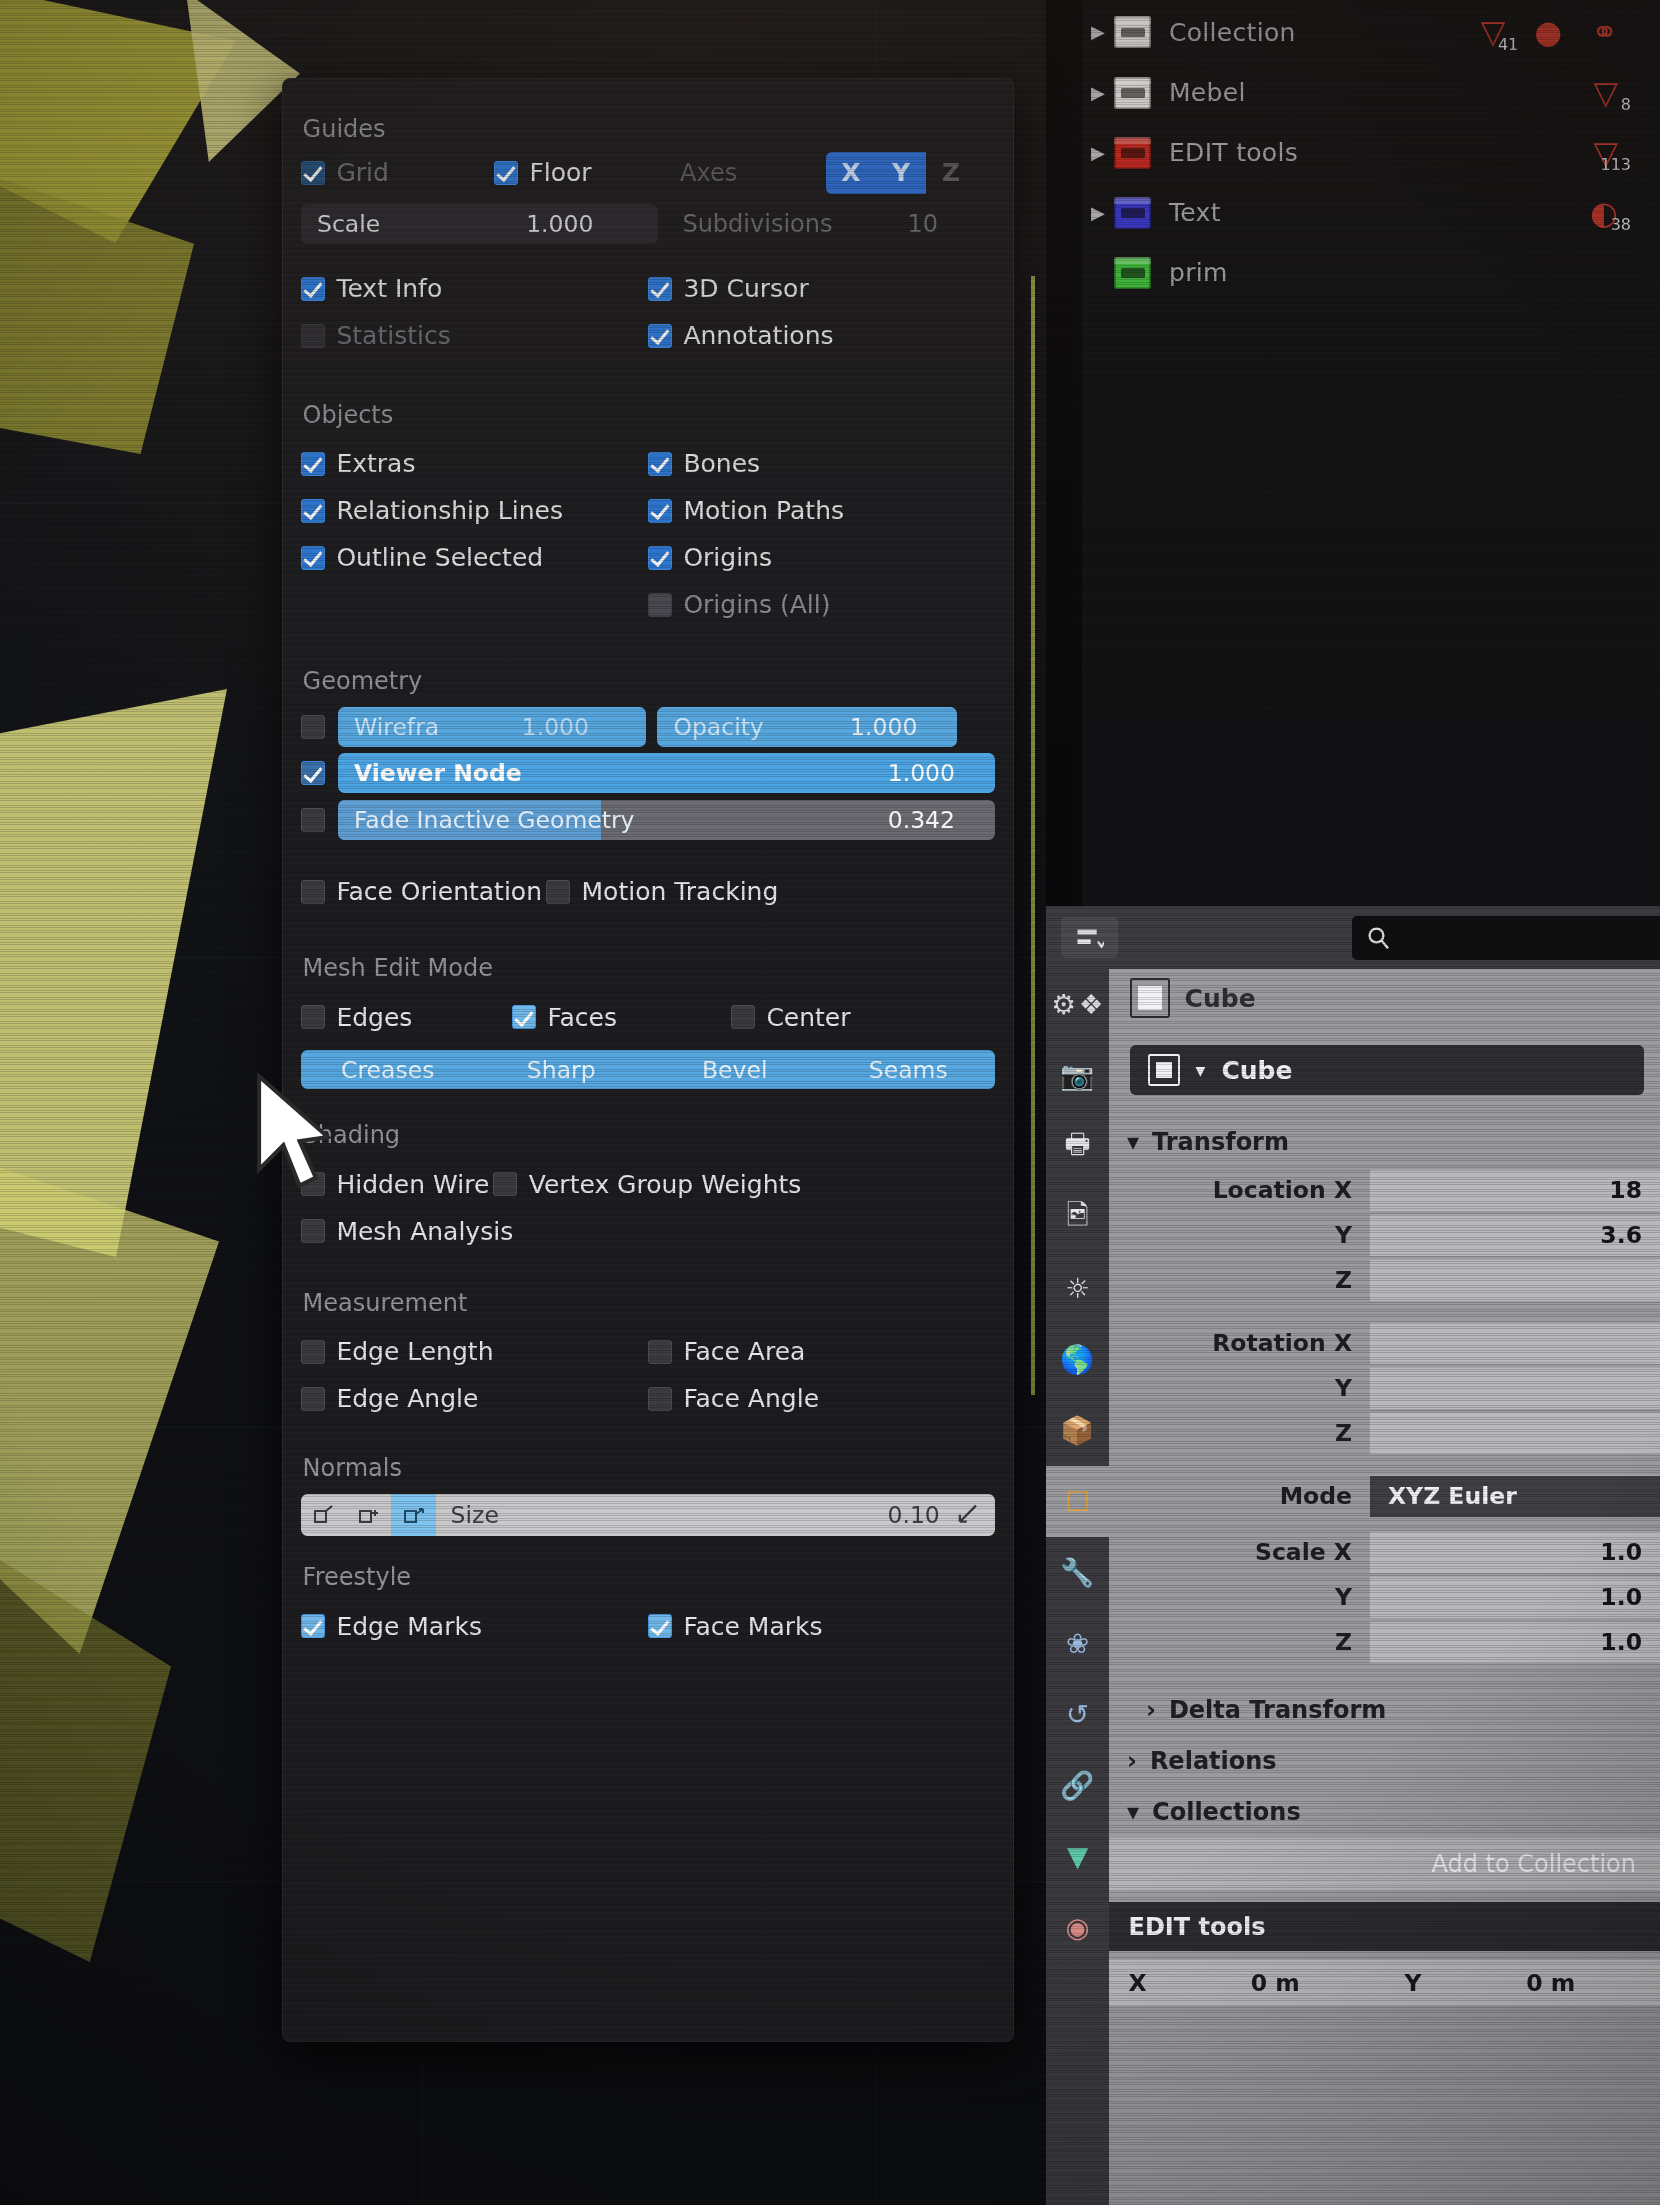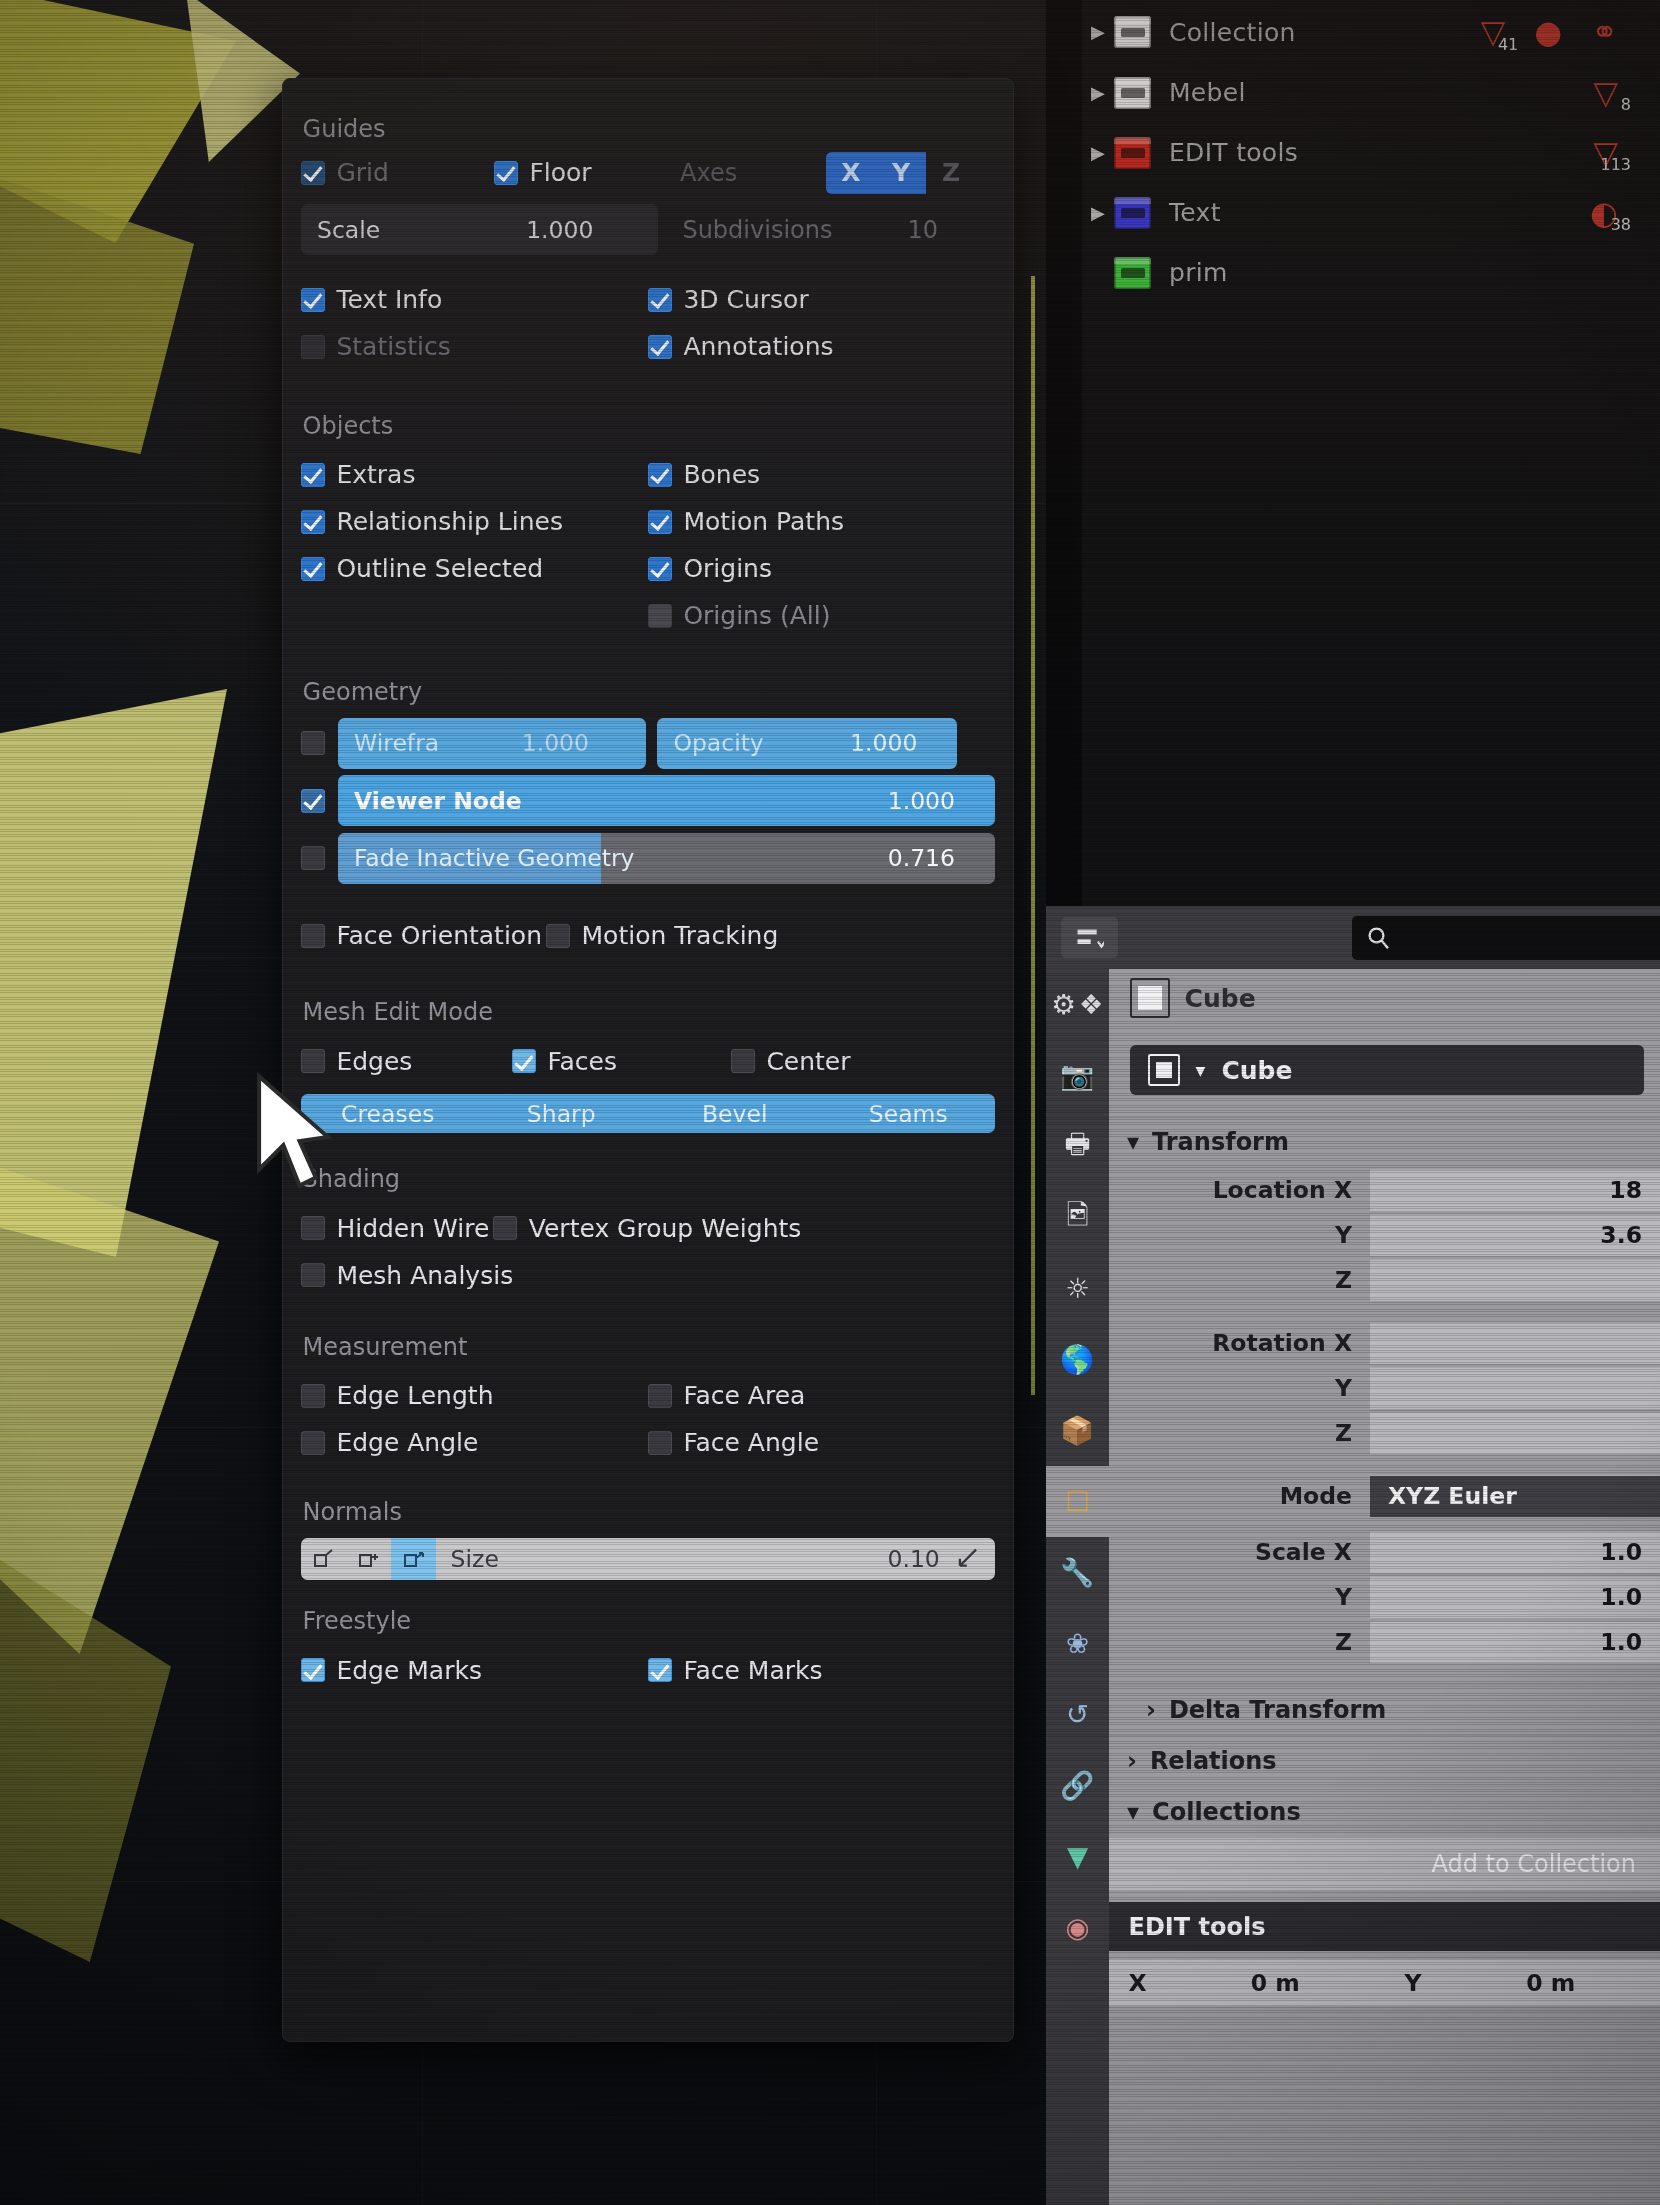--- a/index.html
+++ b/index.html
@@ -67,21 +67,21 @@
   .box{width:24px;height:24px;border-radius:4px;background:#3a3a40;
        box-shadow:inset 0 0 0 0.8px #52525a;position:relative;flex:none;}
   .box.on{background:#2c79d6;box-shadow:inset 0 0 0 0.8px #3f90ea;}
   .box.on:after{content:"";position:absolute;left:7.3px;top:2.4px;width:7.3px;height:14.6px;
        border:solid #fff;border-width:0 3.2px 3.2px 0;transform:rotate(40deg);}
   .cb .t{color:#e6e6ea;font-size:25px;white-space:nowrap;}
   .cb.dim .t{color:#6f6f78;}
   .cb.dim .box{background:#303036;box-shadow:inset 0 0 0 0.8px #3d3d44;}
 
   
-  .fld{height:51px;border-radius:6.5px;background:#2b2b31;display:flex;align-items:center;
+  .fld{height:40px;border-radius:6.5px;background:#2b2b31;display:flex;align-items:center;
        padding:0 16px;color:#dcdce2;font-size:23.5px;position:relative;overflow:hidden;}
   .fld .lbl{flex:1;}
   .fld .val{text-align:right;}
   .fld.dimtxt{color:#6d6d76;background:#212126;}
   .fld.blue{background:#57a8e0;color:#eaf4fc;}
   .fld.blue .lbl{color:#cfe8fa;}
   .fld.blue2{background:#4ea5e3;color:#ffffff;}
   .fld.part{background:#6b6b72;}
   .fld.part .fill{position:absolute;left:0;top:0;bottom:0;width:40%;background:#5f9fd4;}
   .fld.part .lbl,.fld.part .val{position:relative;z-index:2;}
@@ -372,21 +372,21 @@
         <span class="lbl" style="color:#ffffff;font-weight:700">Viewer Node</span>
         <span class="val" style="padding-right:24px">1.000</span>
       </div>
     </div>
 
     <div class="row" style="margin-bottom:6.5px">
       <span class="box" style="margin-right:13px"></span>
       <div class="fld part" style="flex:1">
         <span class="fill"></span>
         <span class="lbl" style="color:#dfe9f2">Fade Inactive Geometry</span>
-        <span class="val" style="padding-right:24px;color:#f4f4f6">0.716</span>
+        <span class="val" style="padding-right:24px;color:#f4f4f6">0.342</span>
       </div>
     </div>
 
     <div class="cb">
       <span class="box"></span>
       <span class="t">Face Orientation</span>
     </div>
 
     <div class="cb" style="margin-top:31px">
       <span class="box"></span>

